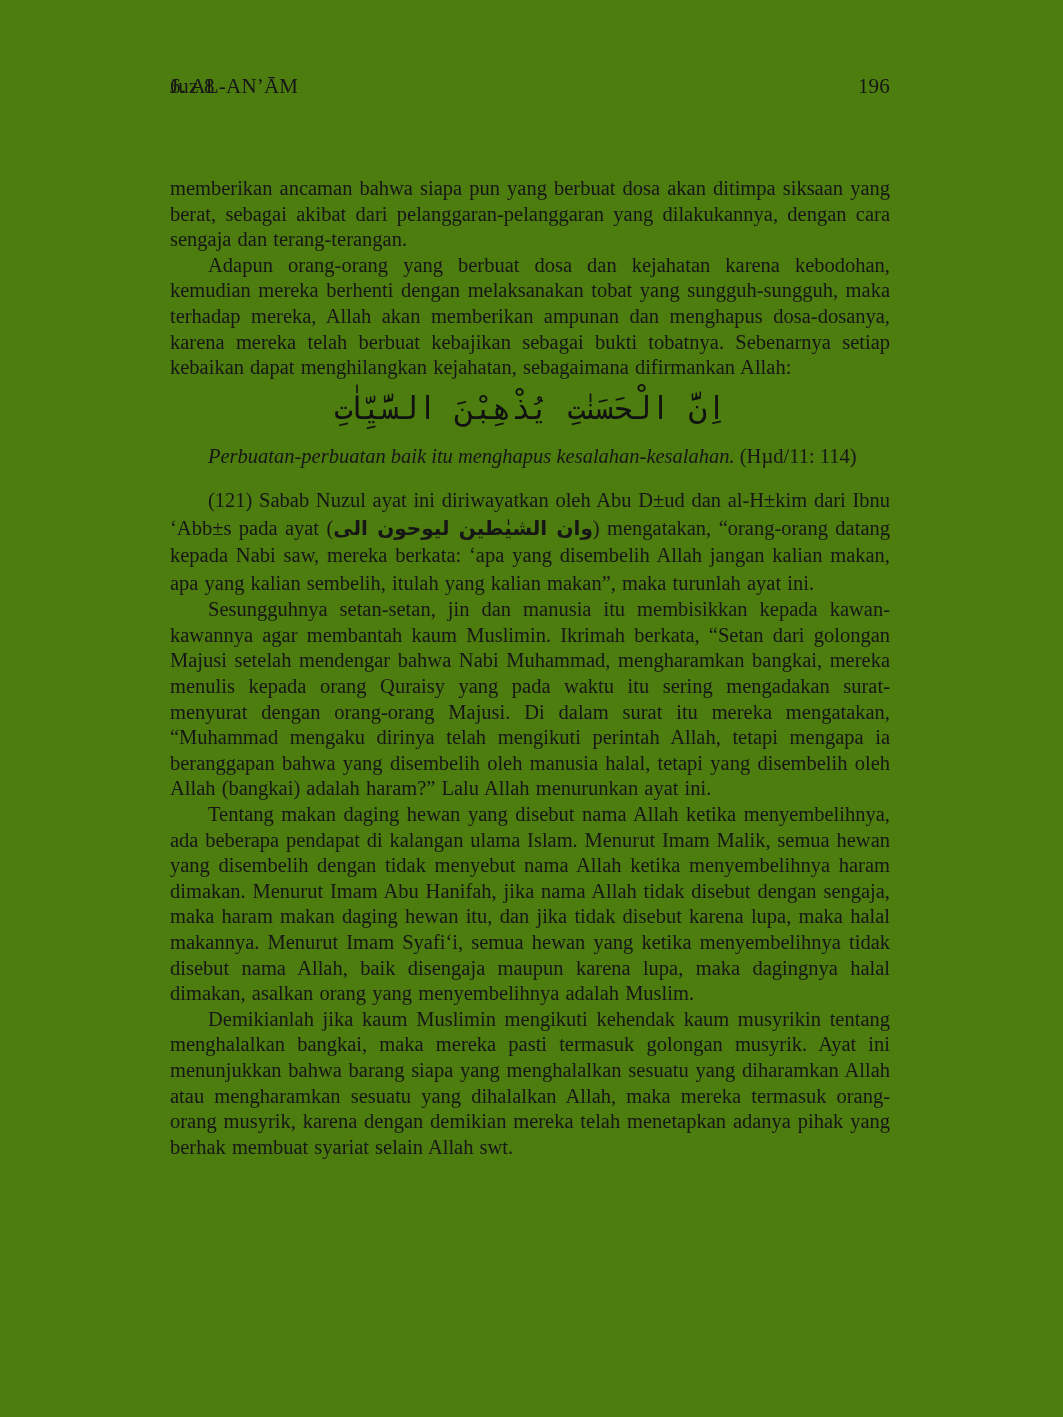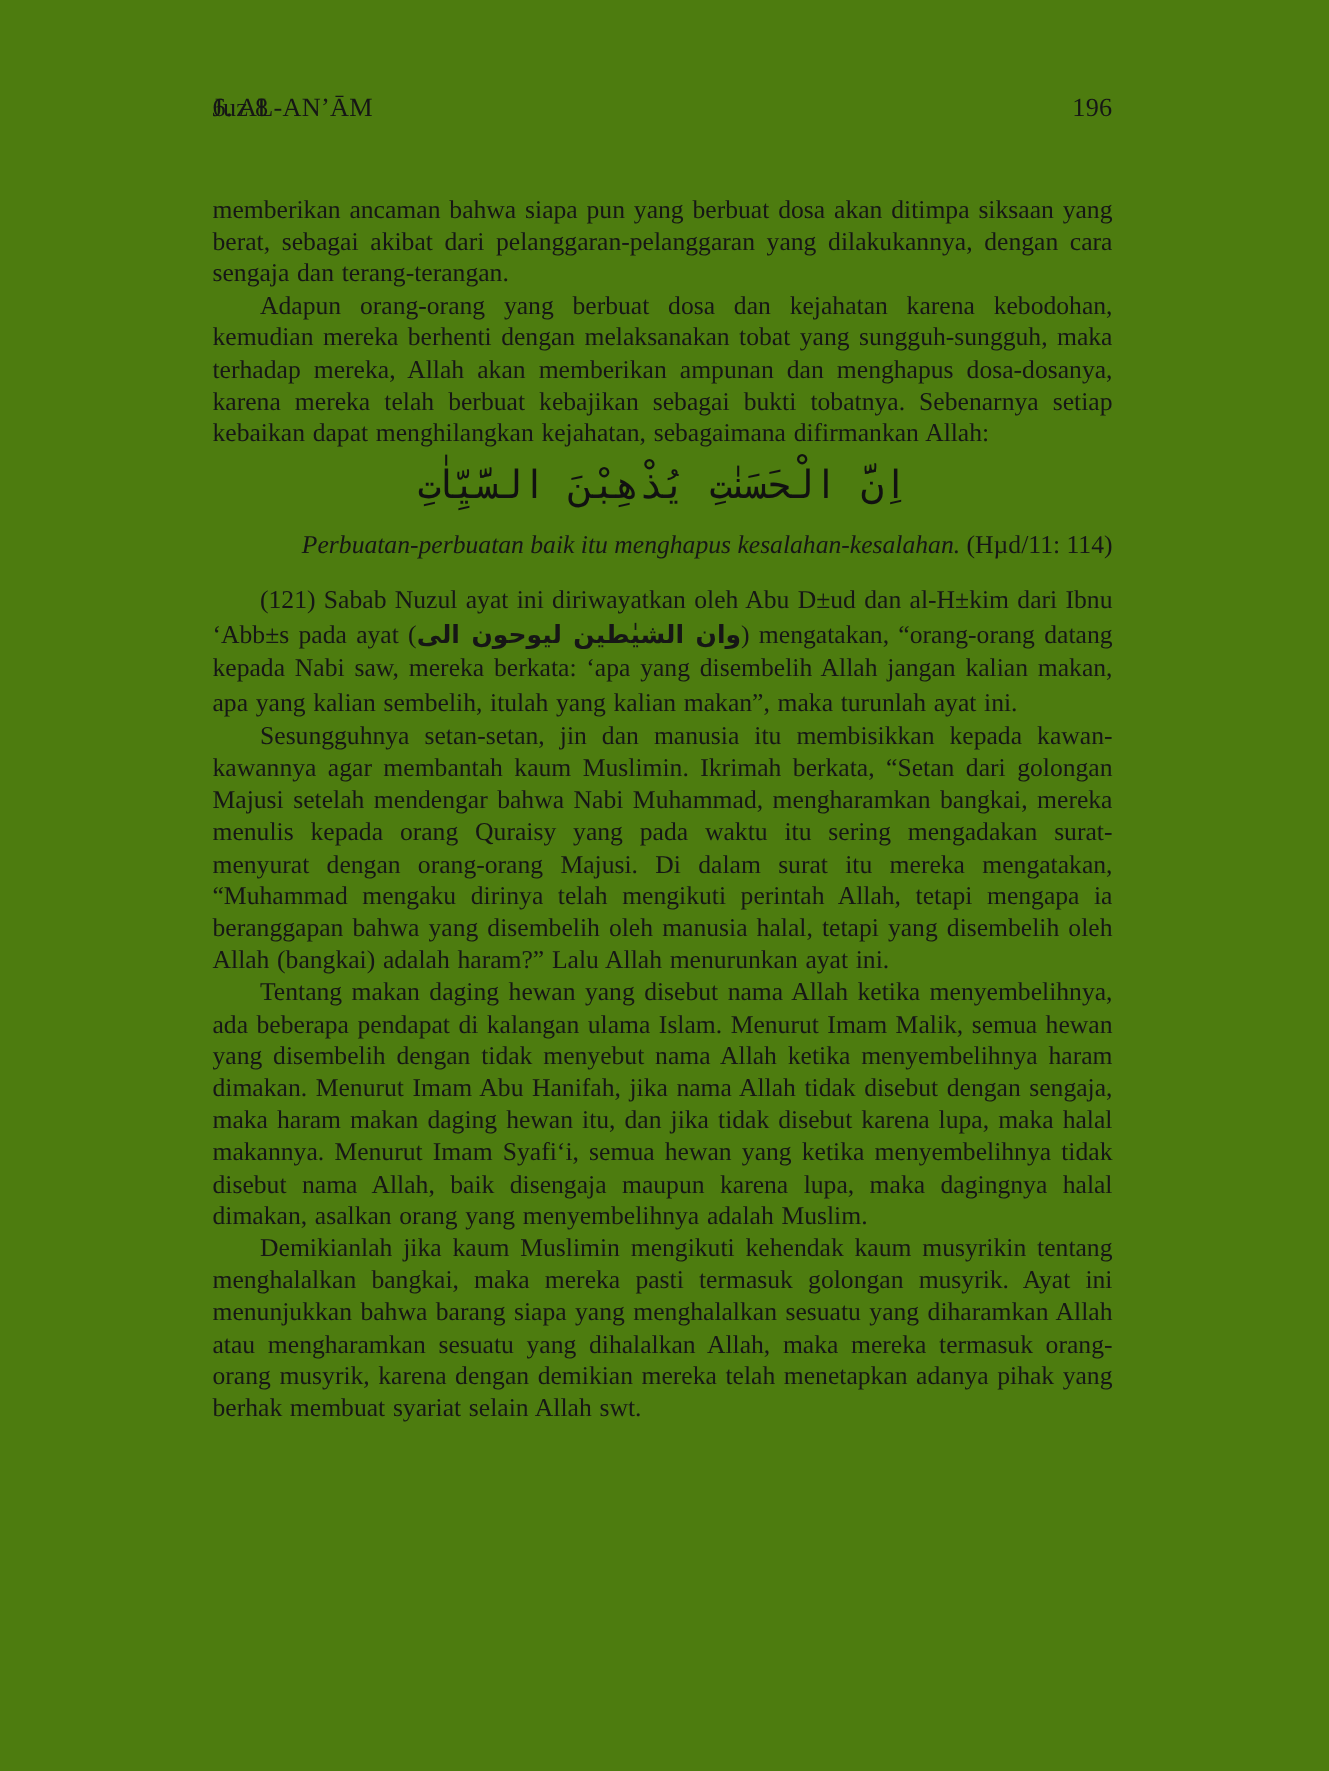--- a/index.html
+++ b/index.html
@@ -45,36 +45,36 @@
   .para {
     margin: 0;
     font-size: 20.5px;
     line-height: 25.6px;
     text-align: justify;
     text-indent: 38px;
     word-spacing: 1px;
   }
   .para.continuation {
     text-indent: 0;
+    margin-top: 20px;
   }
   .arabic-verse {
     direction: rtl;
     text-align: center;
     font-family: Liberation Mono, monospace;
     font-size: 31px;
     line-height: 1.5;
     padding: 7px 0 9px 0;
     color: #111111;
   }
   .translation-line {
     margin: 0 0 18px 0;
     font-size: 20.5px;
     line-height: 26px;
     text-indent: 38px;
-    text-align: right;
   }
   .translation-line .t-italic {
     font-style: italic;
   }
   .translation-line .t-ref {
     font-style: normal;
   }
   .inline-arabic {
     font-family: "DejaVu Sans", sans-serif;
     font-size: 20px;

